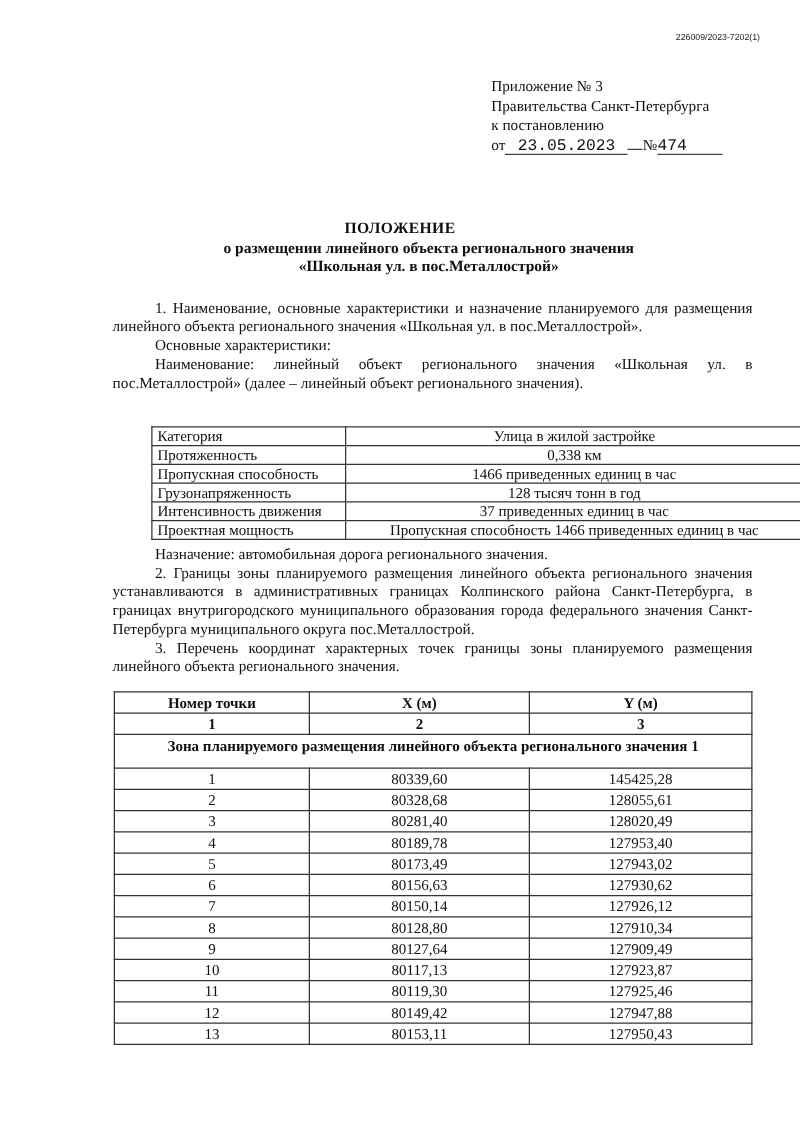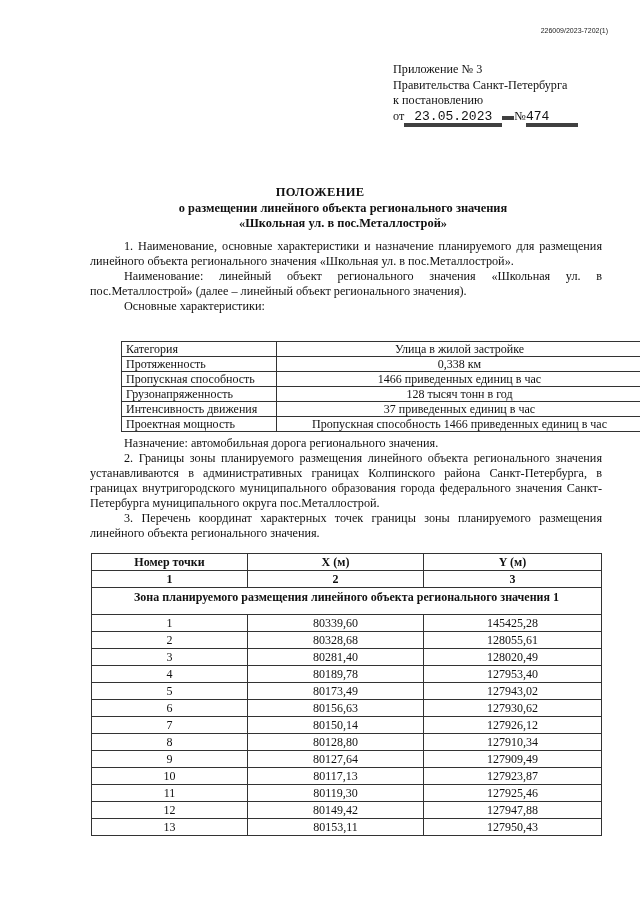--- a/index.html
+++ b/index.html
@@ -10,27 +10,27 @@
   }
   .docid {
     position: absolute; top: 27px; right: 32px;
     font-family: "Liberation Sans", sans-serif; font-size: 7px; color: #222;
   }
   .appendix {
     position: absolute; left: 393px; top: 62px; width: 210px;
     font-size: 12.2px; line-height: 15.5px;
   }
   .appendix .u {
-    display: inline-block; border-bottom: 4px solid #404040; text-align: center;
+    display: inline-block; border-bottom: 1px solid #404040; text-align: center;
     font-family: "Liberation Mono", "DejaVu Sans Mono", monospace; font-size: 13px;
     line-height: 13px;
   }
   .title-block {
     position: absolute; left: 0; right: 0; top: 175px; text-align: center;
-    font-weight: bold; line-height: 15.5px; margin-top: 10px;
+    font-weight: bold; line-height: 15.5px;
   }
   .title-block .t1 { font-size: 12.5px; letter-spacing: 0.3px; }
   .title-block .t2, .title-block .t3 { font-size: 12.4px; padding-left: 46px; text-align: center; }
   .body-text {
     position: absolute; left: 90px; width: 512px; line-height: 15px;
     text-align: justify; font-size: 12.2px;
   }
   .body-text p { margin: 0; text-indent: 34px; }
   table { border-collapse: collapse; position: absolute; }
   table.chars { left: 96px; top: 341px; width: 522px; margin-left: 25px; }
@@ -64,22 +64,22 @@
 </div>
 
 <div class="title-block">
   <div class="t1">ПОЛОЖЕНИЕ</div>
   <div class="t2">о размещении линейного объекта регионального значения</div>
   <div class="t3">«Школьная ул. в пос.Металлострой»</div>
 </div>
 
 <div class="body-text" style="top:239px">
   <p>1. Наименование, основные характеристики и назначение планируемого для размещения линейного объекта регионального значения «Школьная ул. в пос.Металлострой».</p>
+  <p>Основные характеристики:</p>
   <p>Наименование: линейный объект регионального значения «Школьная ул. в пос.Металлострой» (далее – линейный объект регионального значения).</p>
-  <p>Основные характеристики:</p>
 </div>
 
 <table class="chars">
   <tbody>
       <tr>
         <td class="k">Категория</td>
         <td class="v">Улица в жилой застройке</td>
       </tr>
   <tr>
         <td class="k">Протяженность</td>

